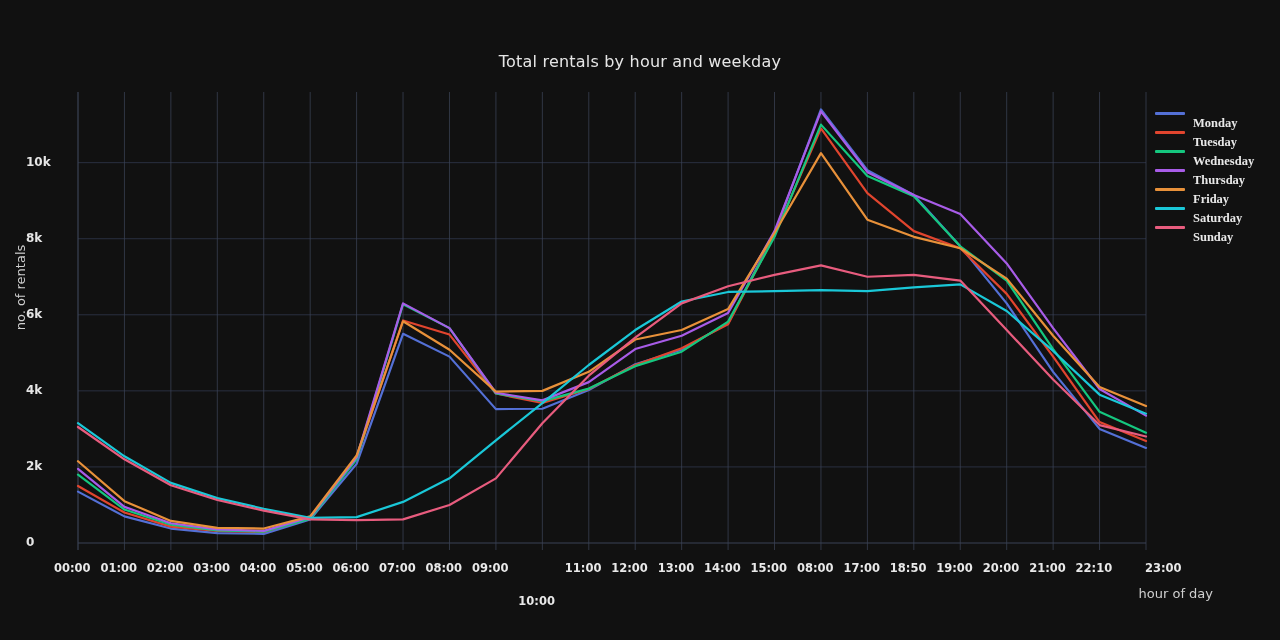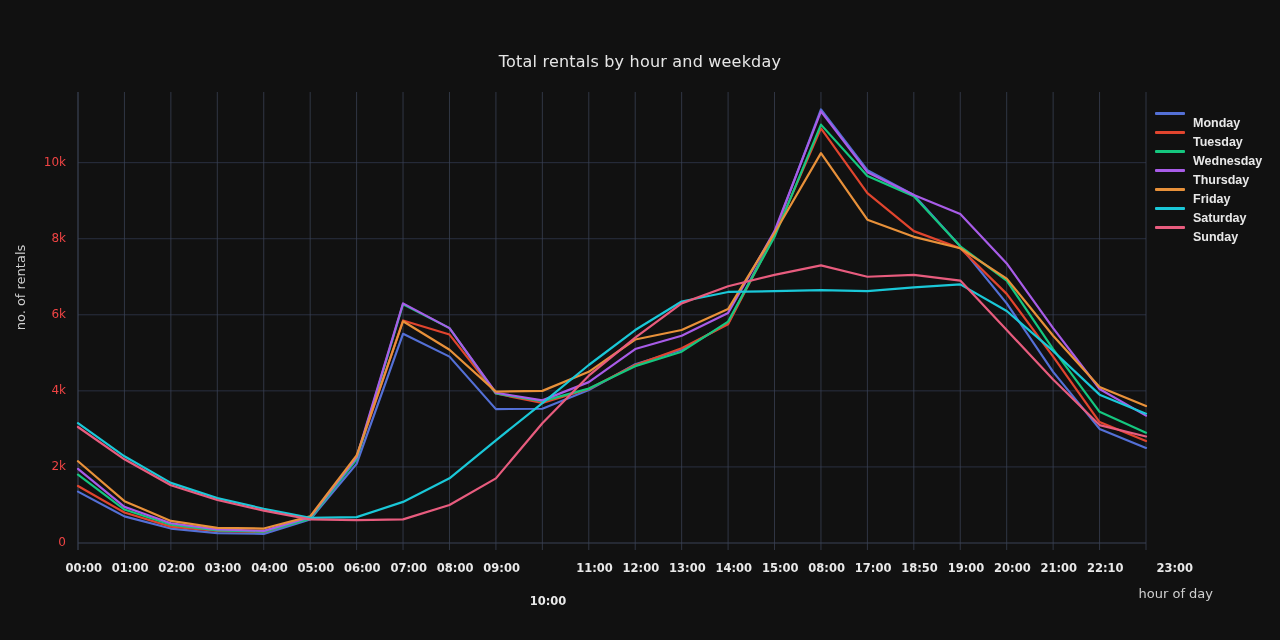--- a/index.html
+++ b/index.html
@@ -72,38 +72,37 @@
     height: 3px;
     border-radius: 1px;
     flex: 0 0 auto;
   }
   .legend-label {
     margin-left: 8px;
     font-size: 12.5px;
     color: #e8e8e8;
     white-space: nowrap;
     font-weight: bold;
-    font-family: Liberation Sans, sans-serif;
+    font-family: Liberation Serif, serif;
     margin-top: 19px;
   }
   .tick-x {
     position: absolute;
     font-size: 11.5px;
     font-weight: bold;
     color: #e9e9e9;
-    text-align: right;
+    text-align: left;
     width: 48px;
     font-family: "DejaVu Sans", sans-serif;
   }
   .tick-y {
     position: absolute;
     font-size: 12px;
-    font-weight: normal;
-    color: #ef4444;
-    text-align: right;
+    font-weight: bold;
+    color: #e5e5e5;
     width: 40px;
     font-family: "DejaVu Sans", sans-serif;
   }
 </style>
 </head>
 <body>
 
 <div id="chart-root">
 
   <div class="chart-title">Total rentals by hour and weekday</div>

